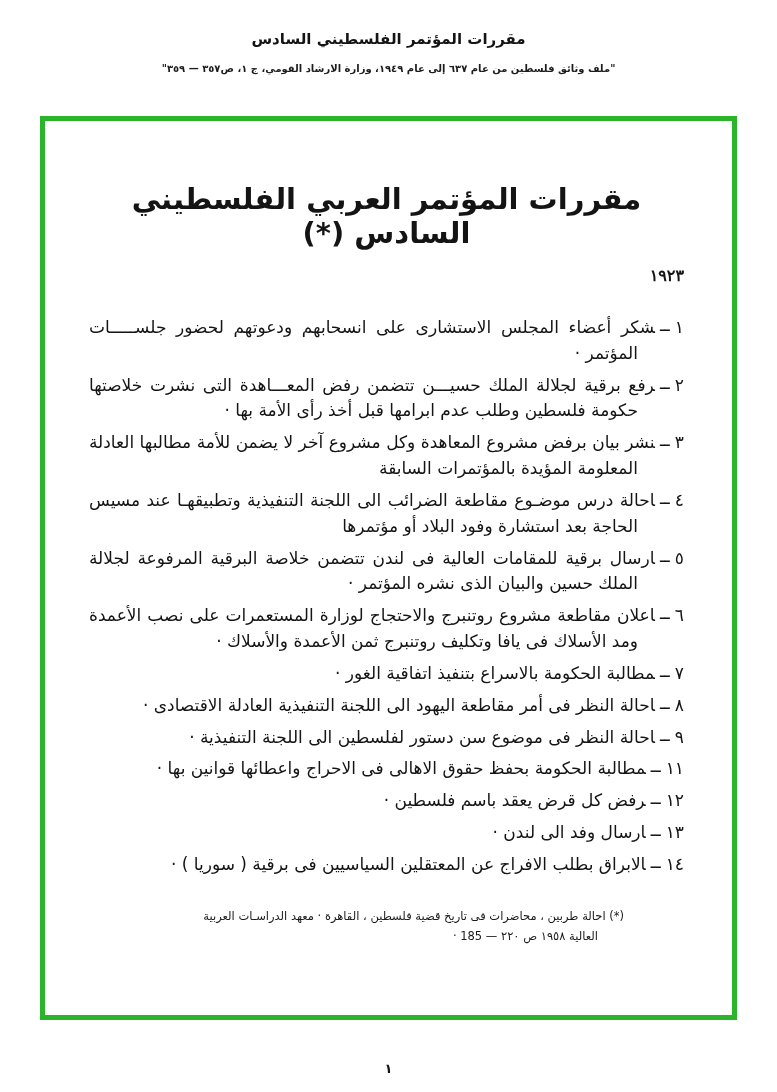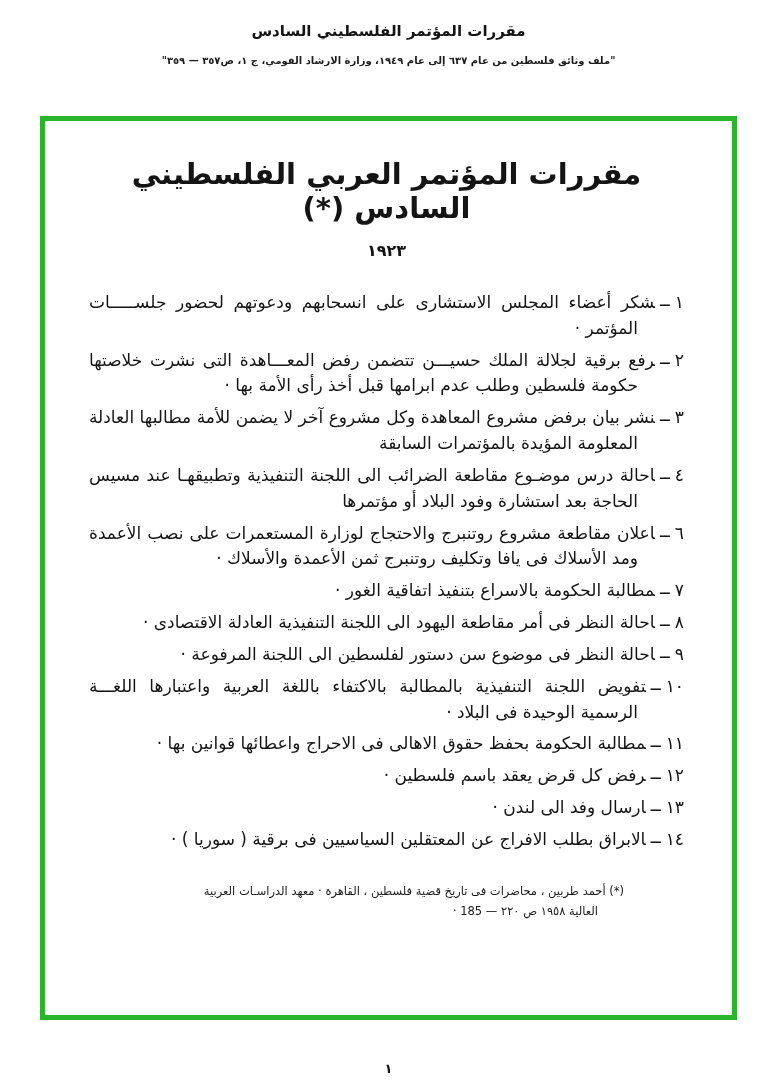--- a/index.html
+++ b/index.html
@@ -17,21 +17,21 @@
     direction: rtl;
   }
   .page {
     position: relative;
     width: 777px;
     height: 1092px;
   }
   
   .top-header {
     text-align: center;
-    padding-top: 22px;
+    padding-top: 30px;
   }
   .top-title {
     font-size: 15px;
     font-weight: bold;
     letter-spacing: 0.5px;
   }
   .top-source {
     font-size: 10px;
     font-weight: bold;
     margin-top: 15px;
@@ -42,35 +42,35 @@
     position: absolute;
     left: 40px;
     top: 116px;
     width: 697px;
     height: 904px;
     box-sizing: border-box;
     border: 5px solid var(--frame_green, #2ab52a);
     background: #ffffff;
   }
   .inner {
-    padding: 28px 48px 0 44px;
+    padding: 53px 48px 0 44px;
   }
   .doc-title {
     text-align: center;
     font-size: 29px;
     font-weight: bold;
     margin-top: 8px;
     letter-spacing: 0.5px;
   }
   .doc-year {
-    text-align: center;
     font-size: 16px;
     font-weight: bold;
     letter-spacing: 8px;
     margin-top: 16px;
+    font-family: Liberation Serif, serif;
   }
   
   .list {
     margin-top: 30px;
     font-size: 17px;
     line-height: 1.52;
   }
   .item {
     text-align: justify;
     padding-right: 46px;
@@ -127,43 +127,43 @@
       <div class="list">
 
         <div class="item"><span class="num">١</span><span class="dash">ــ</span><span class="txt">شكر أعضاء المجلس الاستشارى على انسحابهم ودعوتهم لحضور جلســـــات المؤتمر ·</span></div>
 
         <div class="item"><span class="num">٢</span><span class="dash">ــ</span><span class="txt">رفع برقية لجلالة الملك حسيـــن تتضمن رفض المعـــاهدة التى نشرت خلاصتها حكومة فلسطين وطلب عدم ابرامها قبل أخذ رأى الأمة بها ·</span></div>
 
         <div class="item"><span class="num">٣</span><span class="dash">ــ</span><span class="txt">نشر بيان برفض مشروع المعاهدة وكل مشروع آخر لا يضمن للأمة مطالبها العادلة المعلومة المؤيدة بالمؤتمرات السابقة</span></div>
 
         <div class="item"><span class="num">٤</span><span class="dash">ــ</span><span class="txt">احالة درس موضـوع مقاطعة الضرائب الى اللجنة التنفيذية وتطبيقهـا عند مسيس الحاجة بعد استشارة وفود البلاد أو مؤتمرها</span></div>
 
+        <div class="item"><span class="num">٥</span><span class="dash">ــ</span><span class="txt">ارسال برقية للمقامات العالية فى لندن تتضمن خلاصة البرقية المرفوعة لجلالة الملك حسين والبيان الذى نشره المؤتمر ·</span></div>
 
         <div class="item"><span class="num">٦</span><span class="dash">ــ</span><span class="txt">اعلان مقاطعة مشروع روتنبرج والاحتجاج لوزارة المستعمرات على نصب الأعمدة ومد الأسلاك فى يافا وتكليف روتنبرج ثمن الأعمدة والأسلاك ·</span></div>
 
         <div class="item"><span class="num">٧</span><span class="dash">ــ</span><span class="txt">مطالبة الحكومة بالاسراع بتنفيذ اتفاقية الغور ·</span></div>
 
         <div class="item"><span class="num">٨</span><span class="dash">ــ</span><span class="txt">احالة النظر فى أمر مقاطعة اليهود الى اللجنة التنفيذية العادلة الاقتصادى ·</span></div>
 
-        <div class="item"><span class="num">٩</span><span class="dash">ــ</span><span class="txt">احالة النظر فى موضوع سن دستور لفلسطين الى اللجنة المرفوعة ·</span></div>
+        <div class="item"><span class="num">٩</span><span class="dash">ــ</span><span class="txt">احالة النظر فى موضوع سن دستور لفلسطين الى اللجنة التنفيذية ·</span></div>
 
-        <div class="item"><span class="num">١٠</span><span class="dash">ــ</span><span class="txt">تفويض اللجنة التنفيذية بالمطالبة بالاكتفاء باللغة العربية واعتبارها اللغـــة الرسمية الوحيدة فى البلاد ·</span></div>
 
         <div class="item"><span class="num">١١</span><span class="dash">ــ</span><span class="txt">مطالبة الحكومة بحفظ حقوق الاهالى فى الاحراج واعطائها قوانين بها ·</span></div>
 
         <div class="item"><span class="num">١٢</span><span class="dash">ــ</span><span class="txt">رفض كل قرض يعقد باسم فلسطين ·</span></div>
 
         <div class="item"><span class="num">١٣</span><span class="dash">ــ</span><span class="txt">ارسال وفد الى لندن ·</span></div>
 
         <div class="item"><span class="num">١٤</span><span class="dash">ــ</span><span class="txt">الابراق بطلب الافراج عن المعتقلين السياسيين فى برقية ( سوريا ) ·</span></div>
 
       </div>
 
       <div class="footnote">
-        <div class="fn-line1">(*) أحمد طربين ، محاضرات فى تاريخ قضية فلسطين ، القاهرة · معهد الدراسـات العربية</div>
+        <div class="fn-line1">(*) احالة طربين ، محاضرات فى تاريخ قضية فلسطين ، القاهرة · معهد الدراسـات العربية</div>
         <div class="fn-line2">العالية ١٩٥٨ ص ٢٢٠ — 185 ·</div>
       </div>
 
     </div>
   </div>
 
   <div class="page-num">١</div>
 
 </div>
 

